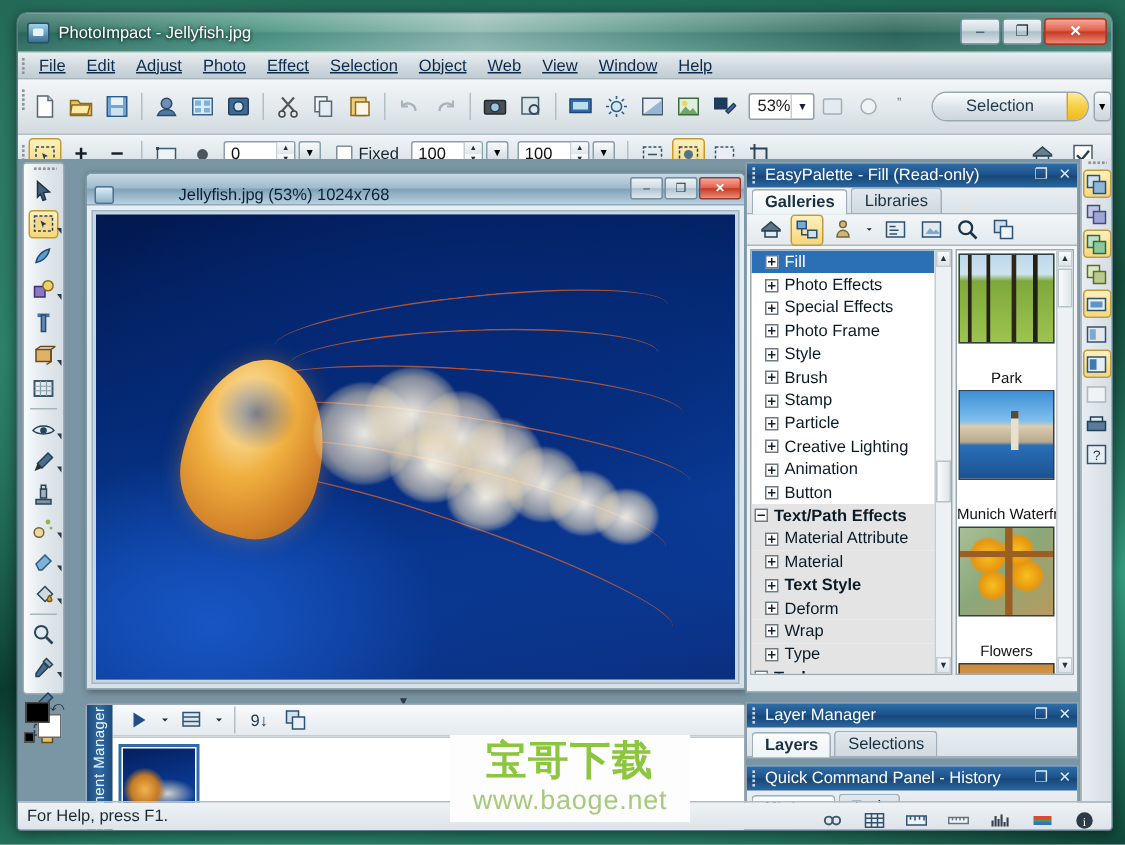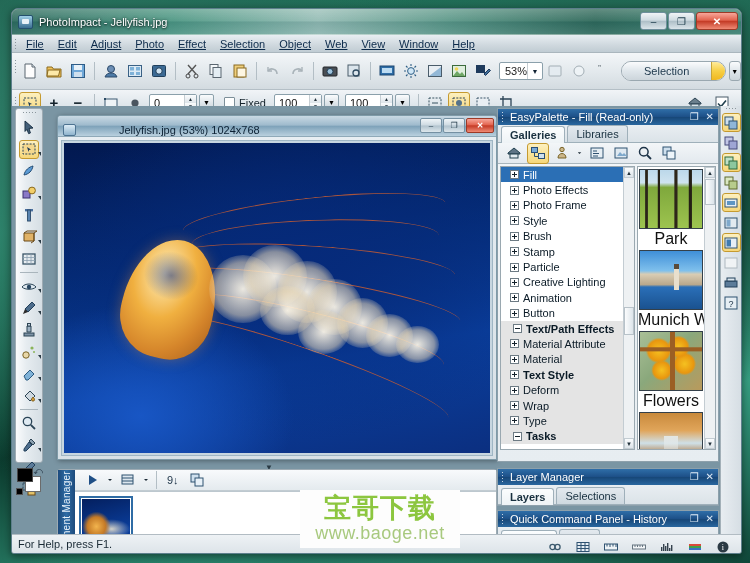--- a/index.html
+++ b/index.html
@@ -408,21 +408,21 @@
     border-bottom: 1px solid #a9b6bd;
   }
   .ep-body { display: flex; height: 288px; }
   .tree {
     width: 135px; background: #fff; border: 1px solid #9aa8b0; margin: 2px;
     position: relative; overflow: hidden;
   }
   .tree-inner { position: absolute; left: 0; top: 0; right: 11px; bottom: 0; overflow: hidden; }
   .tree-row {
     height: 15.4px; display: flex; align-items: center; font-size: 11px;
-    color: #0a1a26; white-space: nowrap; padding-left: 12px;
+    color: #0a1a26; white-space: nowrap; padding-left: 2px;
   }
   .tree-row.sel { background: #2b6fb5; color: #fff; }
   .tree-row.group { background: #e4e4e4; font-weight: bold; }
   .tree-row.group.plain { background: #e4e4e4; }
   .expander {
     width: 9px; height: 9px; border: 1px solid #6d7b84; background: #fff;
     margin-right: 4px; flex: none; position: relative;
   }
   .expander::before {
     content: ""; position: absolute; left: 1px; top: 3px; width: 5px; height: 1px; background: #14222c;
@@ -448,21 +448,21 @@
   }
   .gallery {
     flex: 1; background: #fff; border: 1px solid #9aa8b0; margin: 2px 2px 2px 0;
     position: relative; overflow: hidden;
   }
   .gal-inner { position: absolute; left: 0; top: 0; right: 11px; bottom: 0; overflow: hidden; padding-top: 2px; }
   .gal-item { text-align: center; margin-bottom: 2px; }
   .gal-thumb {
     width: 64px; height: 60px; margin: 0 auto; border: 1px solid #34404a;
   }
-  .gal-label { font-size: 16px; color: #111; margin-top: 1px; white-space: nowrap; overflow: hidden; }
+  .gal-label { font-size: 10px; color: #111; margin-top: 18px; white-space: nowrap; overflow: hidden; }
   .th-park {
     background:
       linear-gradient(180deg,#bcd8ea 0%,#cfe3ef 22%, #7fa83c 30%, #9dc44f 100%),
       #9dc44f;
     position: relative;
   }
   .th-park::after {
     content: ""; position: absolute; inset: 0;
     background:
       linear-gradient(90deg, transparent 8%, #2a2418 9%, #2a2418 12%, transparent 13%),
@@ -1111,20 +1111,24 @@
               <div class="tree-row sel indent1">
                   <i class="expander plus"></i>
                   <span>Fill</span>
                 </div>
               <div class="tree-row indent1">
                   <i class="expander plus"></i>
                   <span>Photo Effects</span>
                 </div>
               <div class="tree-row indent1">
                   <i class="expander plus"></i>
+                  <span>Special Effects</span>
+                </div>
+              <div class="tree-row indent1">
+                  <i class="expander plus"></i>
                   <span>Photo Frame</span>
                 </div>
               <div class="tree-row indent1">
                   <i class="expander plus"></i>
                   <span>Style</span>
                 </div>
               <div class="tree-row indent1">
                   <i class="expander plus"></i>
                   <span>Brush</span>
                 </div>

